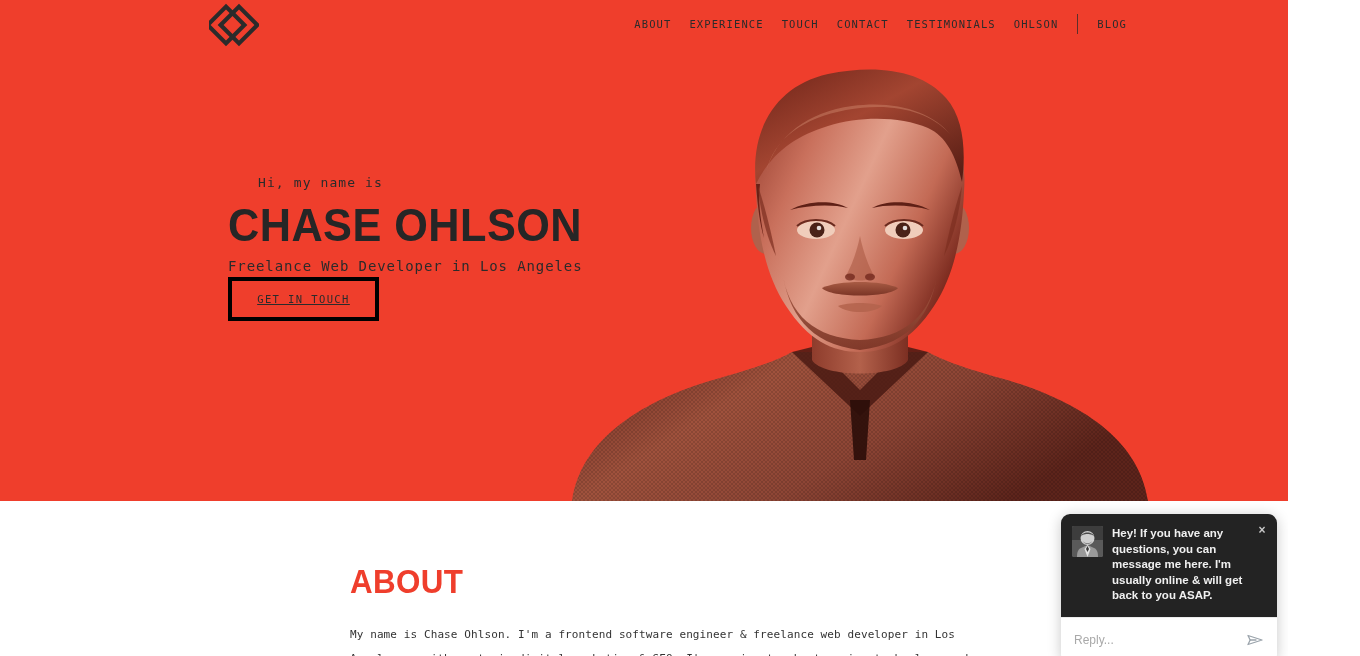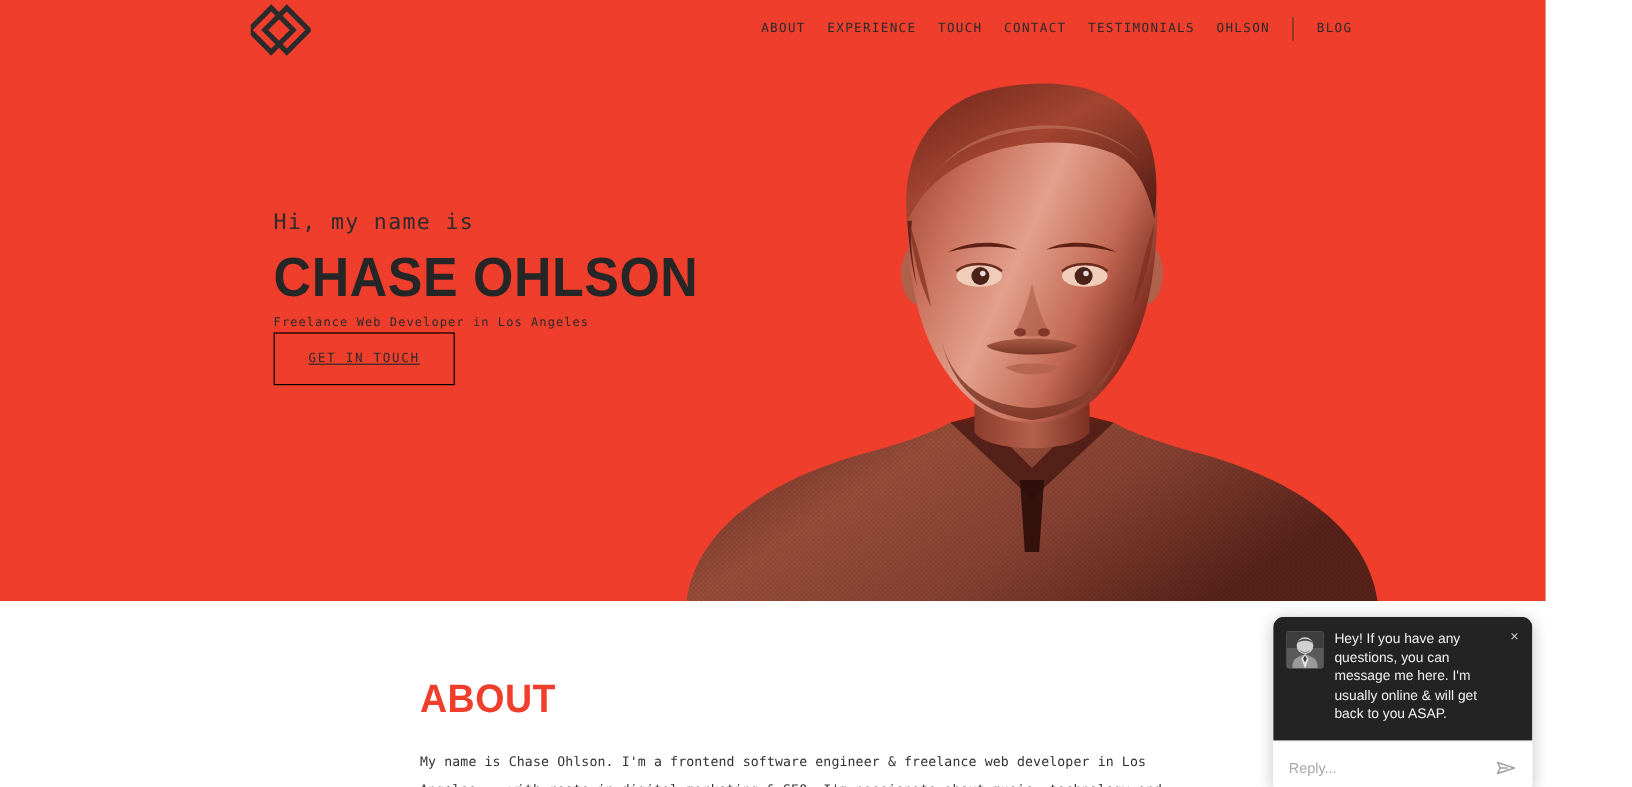--- a/index.html
+++ b/index.html
@@ -57,42 +57,43 @@
     left: 560px; top: 60px;
     width: 600px; height: 441px;
     overflow: hidden;
   }
   .portrait { position: absolute; left: 0; top: 0; width: 600px; height: 441px; }
 
   
   .hero-copy { position: absolute; left: 228px; top: 175px; z-index: 10; }
   .hero-greeting {
     font-family: "DejaVu Sans Mono", "Liberation Mono", monospace;
-    font-size: 18px; letter-spacing: 1.1px; color: #2b2b2b;
+    font-size: 13px; letter-spacing: 1.1px; color: #2b2b2b;
     margin-bottom: 12px;
+    margin-left: 30px;
   }
   .hero-name {
     font-family: "Liberation Sans", sans-serif;
     font-weight: 700;
     font-size: 46px;
     line-height: 46px;
     letter-spacing: 0.5px;
     color: #262626;
     transform: scaleX(0.94);
     transform-origin: left center;
     margin-bottom: 10px;
   }
   .hero-sub {
     font-family: "DejaVu Sans Mono", "Liberation Mono", monospace;
-    font-size: 10px; letter-spacing: .9px; color: #2b2b2b;
+    font-size: 14px; letter-spacing: .9px; color: #2b2b2b;
   }
   .cta {
     position: absolute; left: 228px; top: 277px;
     width: 151px; height: 44px;
-    border: 1px solid #000000;
+    border: 4px solid #000000;
     background: transparent;
     display: flex; align-items: center; justify-content: center;
     font-family: "DejaVu Sans Mono", "Liberation Mono", monospace;
     font-size: 10.5px; letter-spacing: 1.4px; color: #2b2b2b;
     cursor: pointer; z-index: 10;
   }
 
   
   .about { position: absolute; left: 0; top: 501px; width: 1360px; height: 155px; background: #fff; }
   .about-inner { position: absolute; left: 350px; top: 64px; width: 645px; }
@@ -114,21 +115,21 @@
     width: 216px;
     border-radius: 9px;
     background: #fff;
     box-shadow: 0 2px 14px rgba(0,0,0,.22);
     overflow: hidden;
     z-index: 50;
   }
   .chat-msg {
     background: #232323; color: #f2f2f2;
     padding: 12px 11px 13px 11px;
-    display: flex; gap: 9px; position: relative;
+    display: flex; gap: 9px; position: relative; font-weight: bold;
   }
   .chat-avatar {
     width: 31px; height: 31px; flex: 0 0 31px; border-radius: 2px;
     overflow: hidden; background: #6e6e6e; position: relative;
   }
   .chat-text {
     font-family: "Liberation Sans", sans-serif;
     font-size: 11.5px; line-height: 15.5px; color: #f0f0f0;
     padding-right: 14px;
   }

